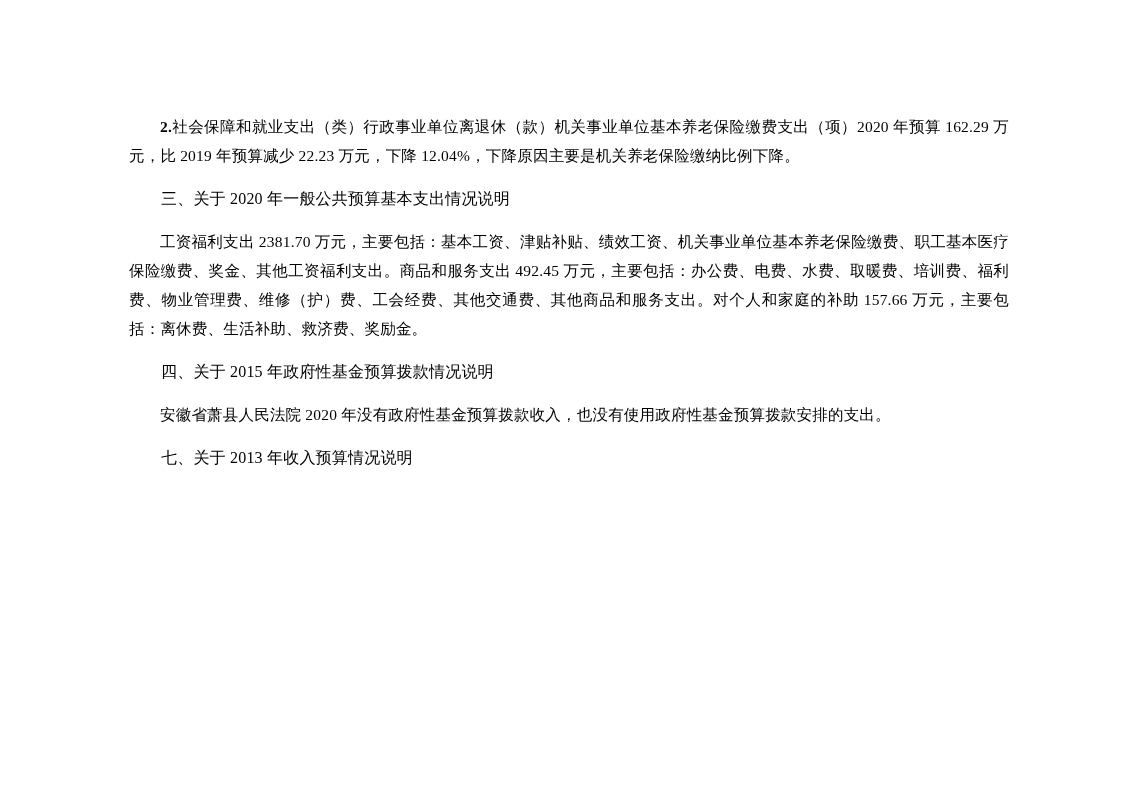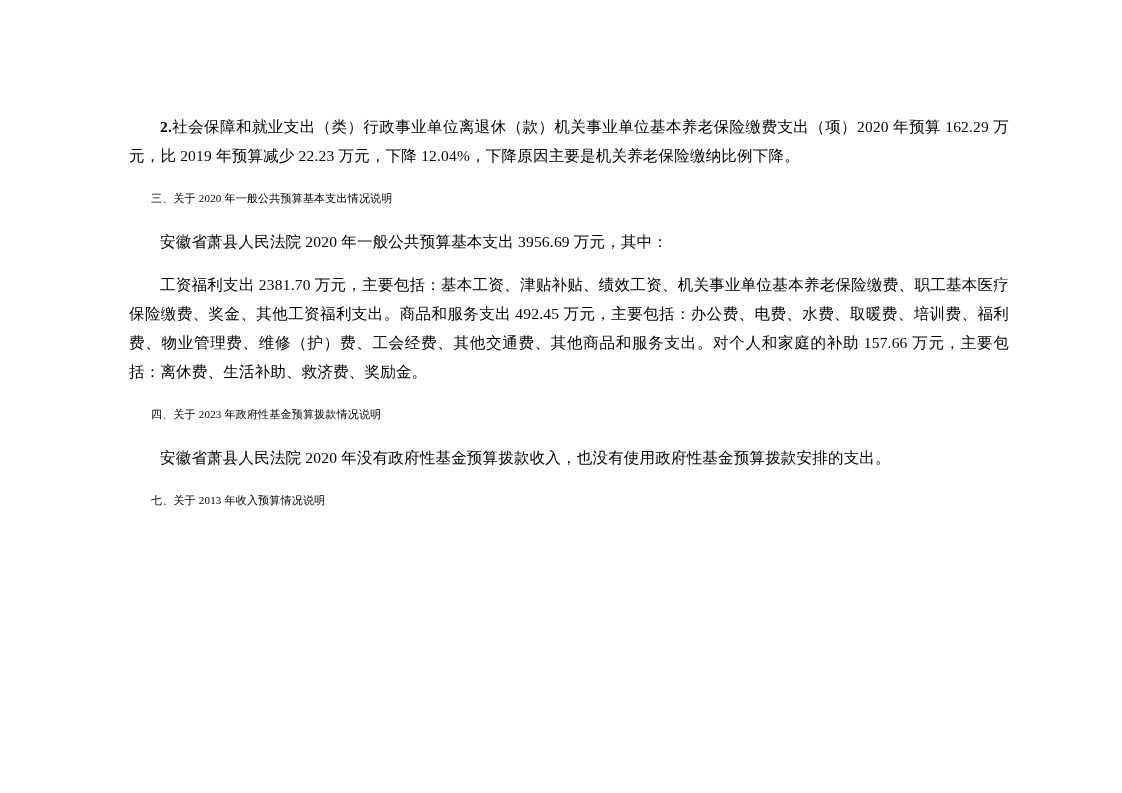--- a/index.html
+++ b/index.html
@@ -39,40 +39,39 @@
     letter-spacing: 0.2px;
   }
   p.indent {
     text-indent: 2em;
   }
   .bold {
     font-weight: bold;
   }
   .heading {
     text-indent: 2em;
-    font-size: 11px;
+    font-size: 16px;
     line-height: 29px;
     margin: 0 0 14px 0;
   }
 </style>
 </head>
 <body>
 
 <div class="page">
   <div class="content">
 
     <p class="indent"><span class="bold">2.</span><span>社会保障和就业支出（类）行政事业单位离退休（款）机关事业单位基本养老保险缴费支出（项）2020 年预算 162.29 万元，比 2019 年预算减少 22.23 万元，下降 12.04%，下降原因主要是机关养老保险缴纳比例下降。</span></p>
 
     <p class="heading">三、关于 2020 年一般公共预算基本支出情况说明</p>
 
-    <p class="indent">安徽省萧县人民法院 2020 年一般公共预算基本支出 3956.69 万元，其中：</p>
 
     <p class="indent">工资福利支出 2381.70 万元，主要包括：基本工资、津贴补贴、绩效工资、机关事业单位基本养老保险缴费、职工基本医疗保险缴费、奖金、其他工资福利支出。商品和服务支出 492.45 万元，主要包括：办公费、电费、水费、取暖费、培训费、福利费、物业管理费、维修（护）费、工会经费、其他交通费、其他商品和服务支出。对个人和家庭的补助 157.66 万元，主要包括：离休费、生活补助、救济费、奖励金。</p>
 
-    <p class="heading">四、关于 2023 年政府性基金预算拨款情况说明</p>
+    <p class="heading">四、关于 2015 年政府性基金预算拨款情况说明</p>
 
     <p class="indent">安徽省萧县人民法院 2020 年没有政府性基金预算拨款收入，也没有使用政府性基金预算拨款安排的支出。</p>
 
 
 
 
 
     <p class="heading">七、关于 2013 年收入预算情况说明</p>
 
   </div>

